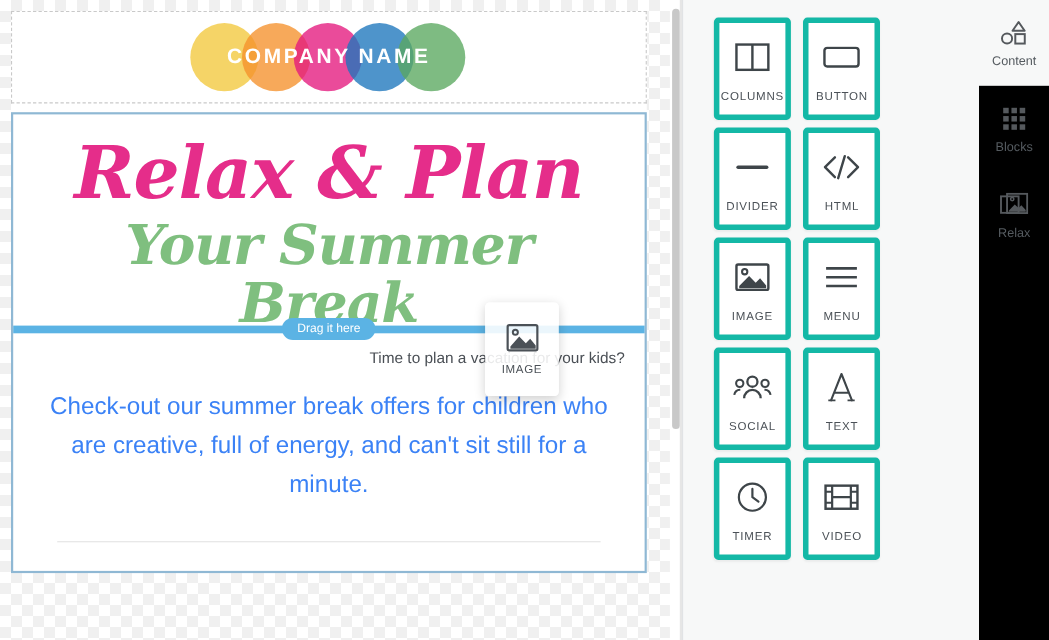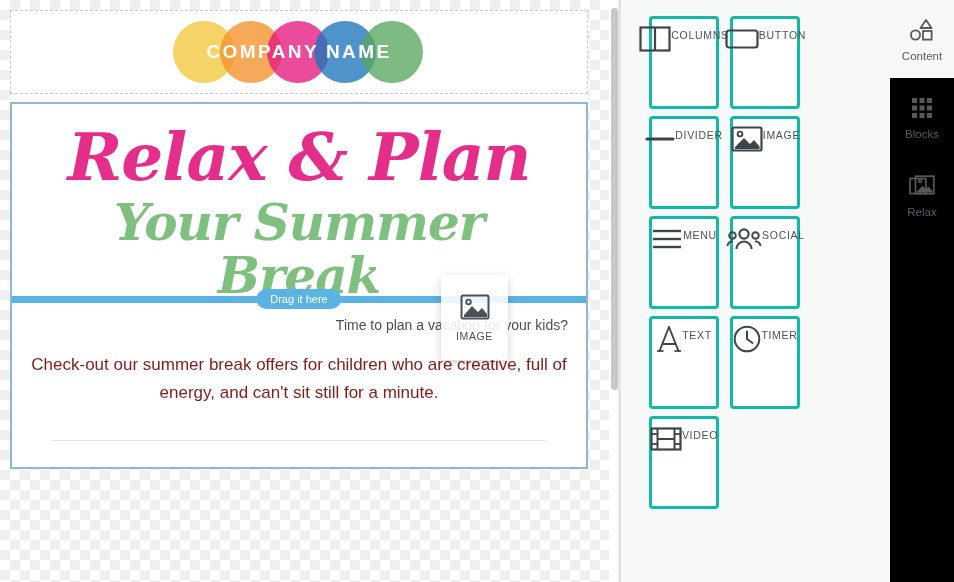--- a/index.html
+++ b/index.html
@@ -70,22 +70,22 @@
     font-weight:700;font-style:italic;
     font-size:50px;line-height:1.05;letter-spacing:-1px;
     margin:6px 0 0 0;
   }
   .hero-sub{
     text-align:right;color:#4a4f55;
     font-size:14px;font-weight:400;line-height:1.35;
     margin:14px 0 0 0;
   }
   .hero-p{
-    text-align:center;color:#7f1d1d;
-    font-size:17px;line-height:1.62;
+    text-align:center;color:#3b82f6;
+    font-size:22px;line-height:1.62;
     margin:16px 0 0 0;
   }
   .hero-rule{
     height:1px;background:#e3e3e3;margin:34px 22px 0 22px;
   }
 
   
   .drop-line{
     position:absolute;left:0;right:0;top:192px;height:7px;background:#5bb3e4;
     z-index:6;
@@ -133,23 +133,23 @@
     position:absolute;left:620px;top:0;width:334px;height:582px;
     background:#f7f8f8;
     border-left:1px solid #e1e3e5;
     box-sizing:border-box;
   }
   .tiles{
     position:absolute;left:28px;top:16px;width:232px;
   }
   .tile{
     width:70px;height:93px;margin:0 7px 7px 0;
-    background:#ffffff;border:3px solid #14b8a6;border-radius:4px;
+    background:#ffffff;border:5px solid #14b8a6;border-radius:4px;
     box-shadow:0 1px 2px rgba(0,0,0,.05);
-    display:inline-flex;justify-content:center;
+    display:inline-flex;flex-direction:column;align-items:center;justify-content:center;
     box-sizing:border-box;vertical-align:top;cursor:move;
   }
   .tile .ic{height:40px;display:flex;align-items:center;justify-content:center;}
   .tile .lb{
     font-size:10.5px;color:#4b5157;letter-spacing:.7px;margin-top:10px;
   }
 
   
   .rail{
     position:absolute;right:0;top:0;width:64px;height:582px;background:#000000;
@@ -245,20 +245,30 @@
 
       <div class="tile">
         <span class="ic">
           <svg width="30" height="8" viewBox="0 0 30 8">
             <line x1="2" y1="4" x2="28" y2="4" stroke="#3e4549" stroke-width="3.2" stroke-linecap="round"></line>
           </svg>
         </span>
         <span class="lb">DIVIDER</span>
       </div>
 
+      <div class="tile">
+        <span class="ic">
+          <svg width="36" height="26" viewBox="0 0 36 26">
+            <path d="M12 4 L3 13 L12 22" fill="none" stroke="#3e4549" stroke-width="2.2" stroke-linecap="round" stroke-linejoin="round"></path>
+            <path d="M24 4 L33 13 L24 22" fill="none" stroke="#3e4549" stroke-width="2.2" stroke-linecap="round" stroke-linejoin="round"></path>
+            <line x1="21" y1="3" x2="15" y2="23" stroke="#3e4549" stroke-width="2.2" stroke-linecap="round"></line>
+          </svg>
+        </span>
+        <span class="lb">HTML</span>
+      </div>
 
       <div class="tile">
         <span class="ic">
           <svg width="32" height="26" viewBox="0 0 32 26">
             <rect x="1.5" y="1.5" width="29" height="23" rx="1.5" fill="none" stroke="#3e4549" stroke-width="2.2"></rect>
             <circle cx="9" cy="8" r="2.4" fill="none" stroke="#3e4549" stroke-width="1.9"></circle>
             <path d="M4 21 L13 12 L19 18 L23 14 L28.5 20.5 L28.5 23 L4 23 Z" fill="#3e4549"></path>
           </svg>
         </span>
         <span class="lb">IMAGE</span>

